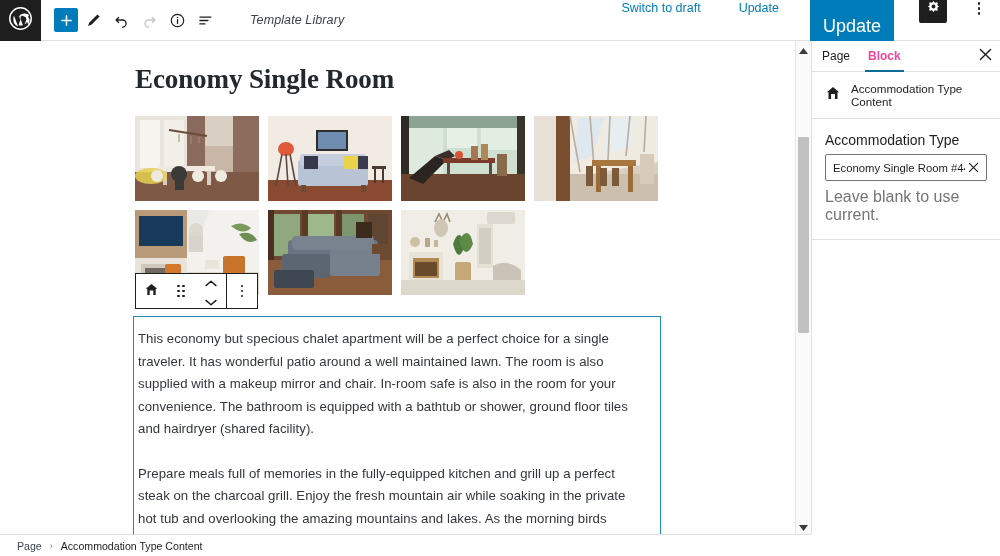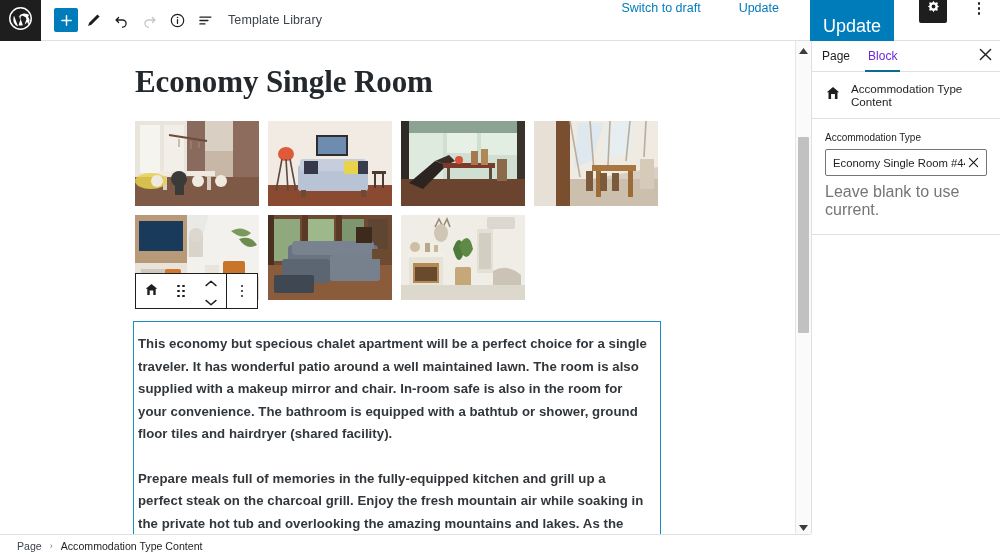--- a/index.html
+++ b/index.html
@@ -23,21 +23,21 @@
   .wp-logo svg { width: 25px; height: 25px; }
   .tb-left { display: flex; align-items: center; gap: 2px; padding-left: 13px; }
   .tb-btn {
     width: 26px; height: 26px; display: flex; align-items: center; justify-content: center;
     border-radius: 2px; cursor: pointer; color: #1e1e1e;
   }
   .tb-btn.add { background: #007cba; color: #fff; width: 24px; height: 24px; border-radius: 2px; }
   .tb-btn.disabled { color: #bcbcbc; }
   .tb-btn svg { display: block; }
   .tpl-label {
-    margin-left: 8px; font-size: 12.5px; color: #3c434a; letter-spacing: .1px;
+    margin-left: 30px; font-size: 12.5px; color: #3c434a; letter-spacing: .1px; font-style: italic;
   }
   .tb-right {
     margin-left: auto; display: flex; align-items: flex-start; gap: 16px; padding-right: 8px; margin-top: 12px;
   }
   .tb-link {
     font-size: 12.5px; color: #007cba; padding: 6px 11px; cursor: pointer; white-space: nowrap;
   }
   .update-btn {
     background: #007cba; color: #fff; font-size: 18px;
     padding: 21px 13px; border-radius: 2px; cursor: pointer; margin-left: 4px;
@@ -56,21 +56,21 @@
 
   
   .canvas {
     position: absolute; top: 41px; left: 0; width: 795px; height: 493px;
     background: #fff; overflow: hidden;
   }
   .canvas-inner { position: absolute; top: 0; left: 0; width: 795px; }
 
   .post-title {
     font-family: "Liberation Serif", serif;
-    font-size: 31px; font-weight: 700; color: #23282d;
+    font-size: 27px; font-weight: 700; color: #23282d;
     margin: 23px 0 0 135px; letter-spacing: -0.1px;
   }
 
   
   .img-grid {
     margin: 21px 0 0 135px; width: 535px;
     display: flex; flex-wrap: wrap; gap: 9px;
   }
   .thumb {
     width: 124px; height: 85px; overflow: hidden; position: relative; background: #ddd;
@@ -96,21 +96,20 @@
   
   .para-block {
     margin: 21px 0 0 133px; width: 528px;
     border: 1.6px solid #1e8cbe;
     padding: 11px 13px 13px 4px;
     position: relative;
   }
   .para-block p {
     font-size: 13.2px; line-height: 22.5px; color: #32373c;
     letter-spacing: .05px;
-    font-weight: bold;
   }
   .para-block p + p { margin-top: 22px; }
 
   
   .vscroll {
     position: absolute; top: 41px; left: 795px; width: 16px; height: 493px;
     background: #fafafa; border-left: 1px solid #e6e6e6;
   }
   .vs-arrow {
     position: absolute; left: 0; width: 15px; height: 16px;
@@ -130,36 +129,36 @@
   }
   .sb-tabs {
     height: 31px; display: flex; align-items: stretch;
     border-bottom: 1px solid #e0e0e0; position: relative;
   }
   .sb-tab {
     padding: 0 9px; display: flex; align-items: center; font-size: 12px;
     color: #1e1e1e; cursor: pointer; position: relative;
   }
   .sb-tab:first-child { padding-left: 10px; }
-  .sb-tab.active { font-weight: 400; color: #6d28d9; }
+  .sb-tab.active { font-weight: 700; color: #ec4899; }
   .sb-tab.active::after {
     content: ""; position: absolute; left: 6px; right: 6px; bottom: -1px;
     height: 2.5px; background: #0b6a96;
   }
   .sb-close {
     margin-left: auto; width: 30px; display: flex; align-items: center;
     justify-content: center; cursor: pointer; color: #1e1e1e;
   }
   .sb-blockhead {
     height: 47px; display: flex; align-items: center; gap: 10px;
     padding: 0 13px; border-bottom: 1px solid #e0e0e0;
   }
   .sb-blockhead .bh-label { font-size: 11.6px; color: #1e1e1e; }
   .sb-section { padding: 13px 13px 15px 13px; border-bottom: 1px solid #e0e0e0; }
-  .sb-field-label { font-size: 10px; color: #1e1e1e; margin-bottom: 6px; }
+  .sb-field-label { font-size: 14px; color: #1e1e1e; margin-bottom: 6px; }
   .sb-input {
     height: 27px; border: 1px solid #757575; border-radius: 2px;
     display: flex; align-items: center; padding: 0 4px 0 7px; background: #fff;
   }
   .sb-input .val {
     font-size: 11.3px; color: #1e1e1e; flex: 1; white-space: nowrap; overflow: hidden;
   }
   .sb-input .clr { width: 17px; display: flex; align-items: center; justify-content: center; cursor: pointer; color: #1e1e1e;}
   .sb-help { font-size: 16px; color: #757575; margin-top: 7px; }
   .sb-adv {

